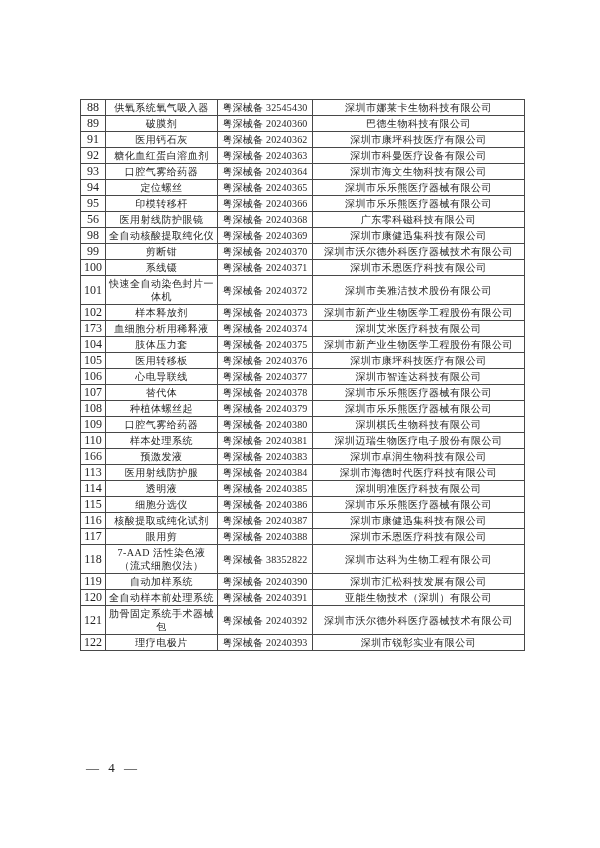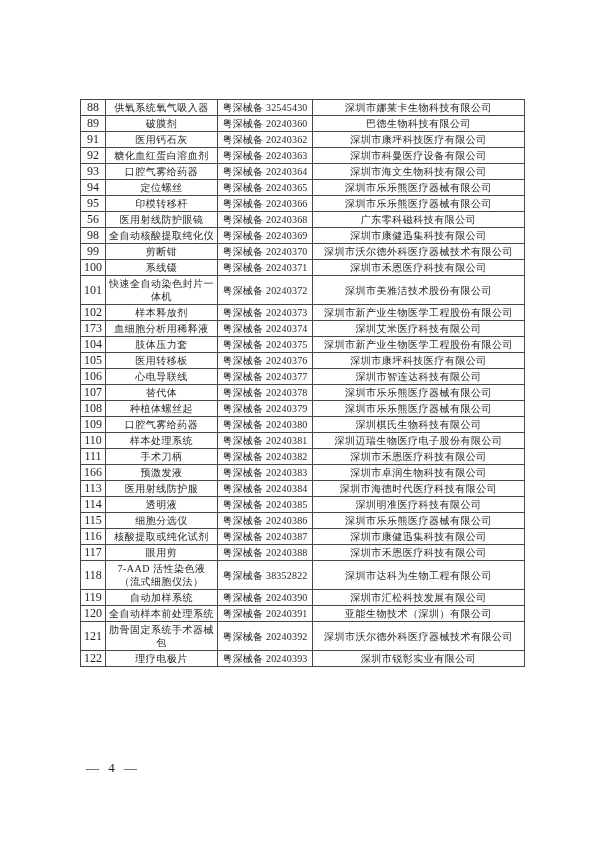--- a/index.html
+++ b/index.html
@@ -190,26 +190,20 @@
           <td class="col-reg">粤深械备 20240380</td>
           <td class="col-company">深圳棋氏生物科技有限公司</td>
         </tr>
         <tr>
           <td class="col-no">110</td>
           <td class="col-device">样本处理系统</td>
           <td class="col-reg">粤深械备 20240381</td>
           <td class="col-company">深圳迈瑞生物医疗电子股份有限公司</td>
         </tr>
         <tr>
-          <td class="col-no">111</td>
-          <td class="col-device">手术刀柄</td>
-          <td class="col-reg">粤深械备 20240382</td>
-          <td class="col-company">深圳市禾恩医疗科技有限公司</td>
-        </tr>
-        <tr>
           <td class="col-no">166</td>
           <td class="col-device">预激发液</td>
           <td class="col-reg">粤深械备 20240383</td>
           <td class="col-company">深圳市卓润生物科技有限公司</td>
         </tr>
         <tr>
           <td class="col-no">113</td>
           <td class="col-device">医用射线防护服</td>
           <td class="col-reg">粤深械备 20240384</td>
           <td class="col-company">深圳市海德时代医疗科技有限公司</td>

